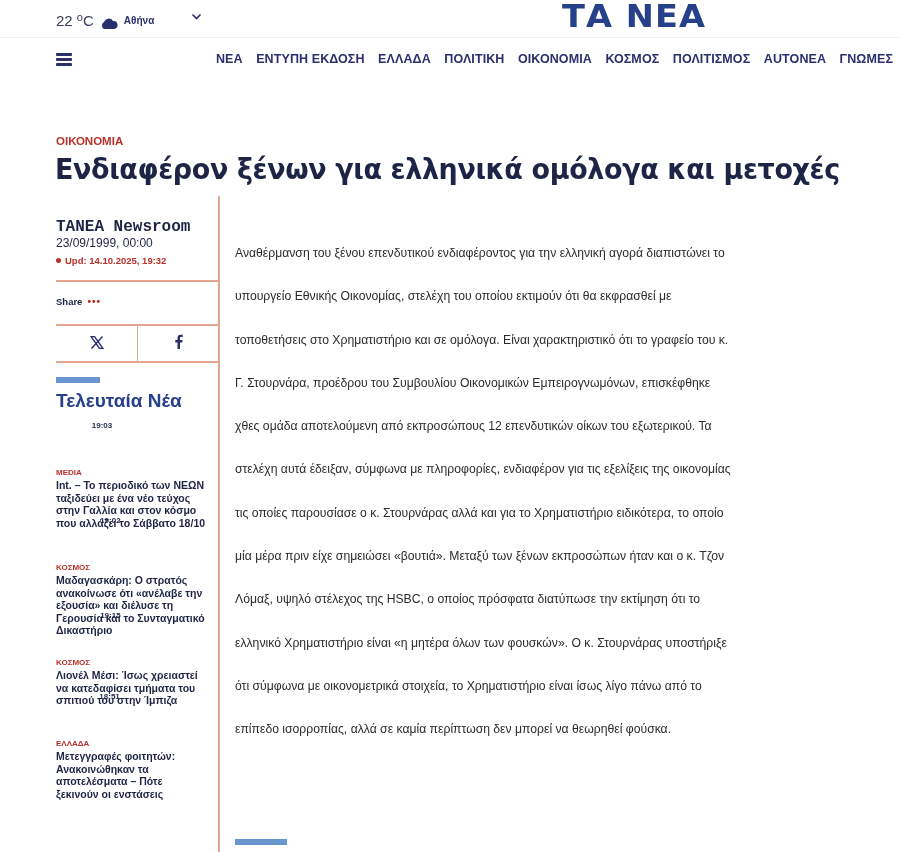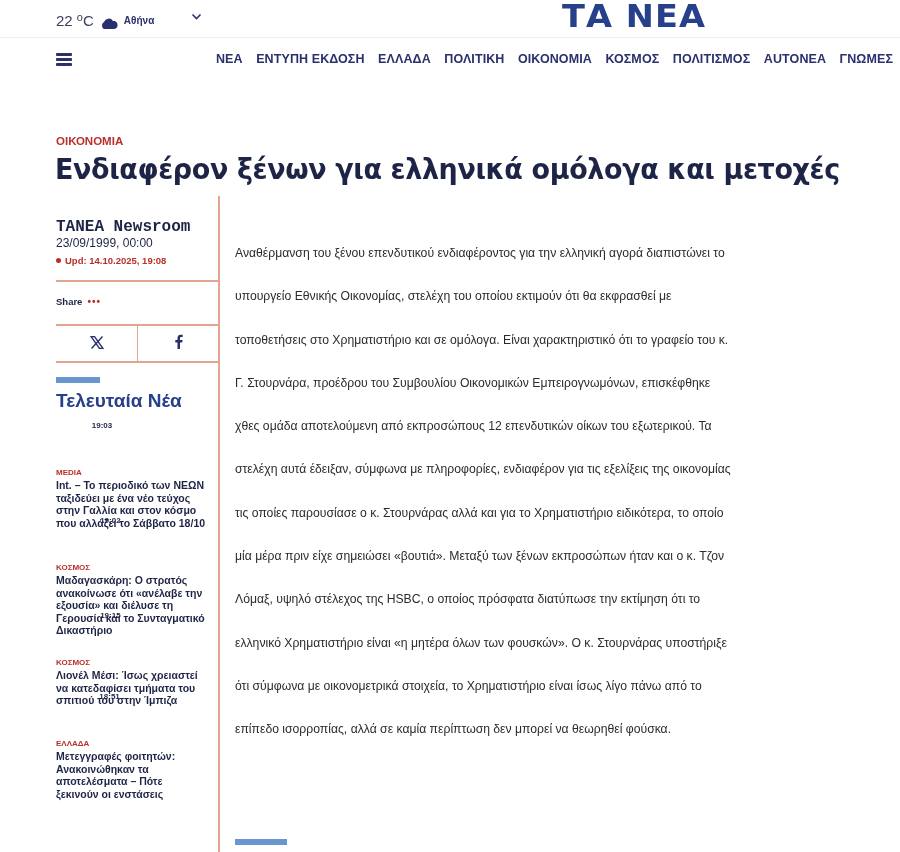--- a/index.html
+++ b/index.html
@@ -94,21 +94,21 @@
 
 <div class="category">ΟΙΚΟΝΟΜΙΑ</div>
 <h1 class="headline">Ενδιαφέρον ξένων για ελληνικά ομόλογα και μετοχές</h1>
 
 <div class="vline"></div>
 
 <div class="author">TANEA Newsroom</div>
 <div class="date">23/09/1999, 00:00</div>
 <div class="upd">
   <span class="dot"></span>
-  <span>Upd: 14.10.2025, 19:08</span>
+  <span>Upd: 14.10.2025, 19:32</span>
 </div>
 
 <div class="hr" style="top:280px;"></div>
 
 <div class="share">
   <span>Share</span>
   <span class="dots">•••</span>
 </div>
 
 <div class="hr" style="top:324px;"></div>

